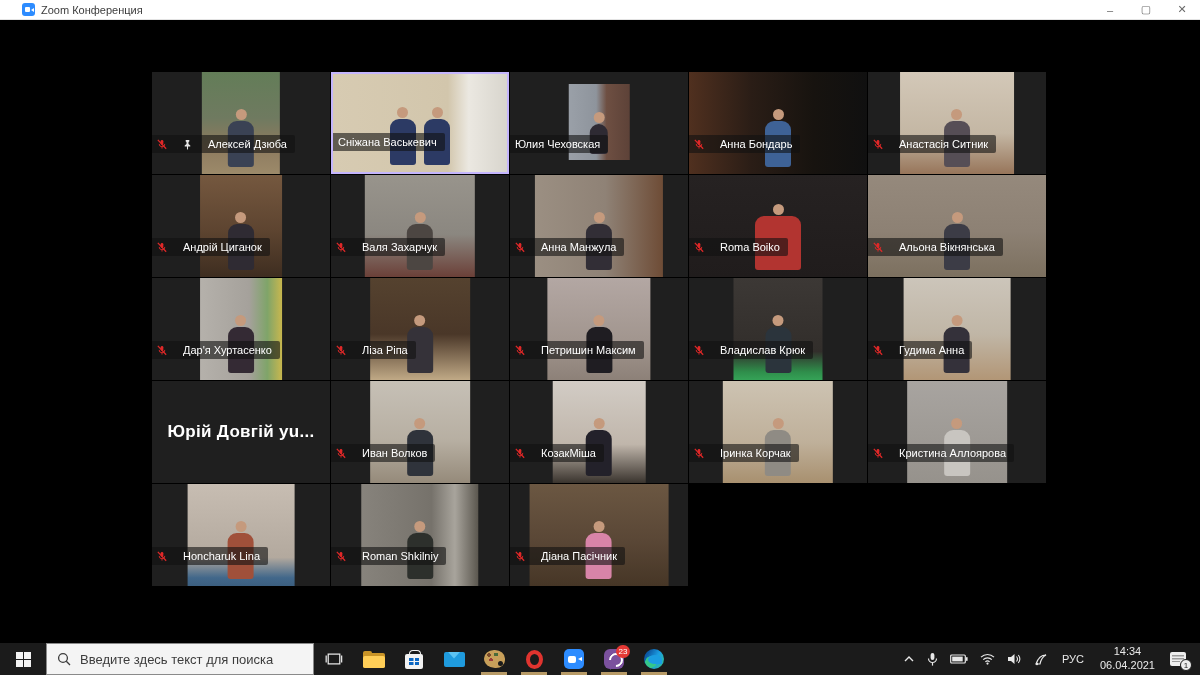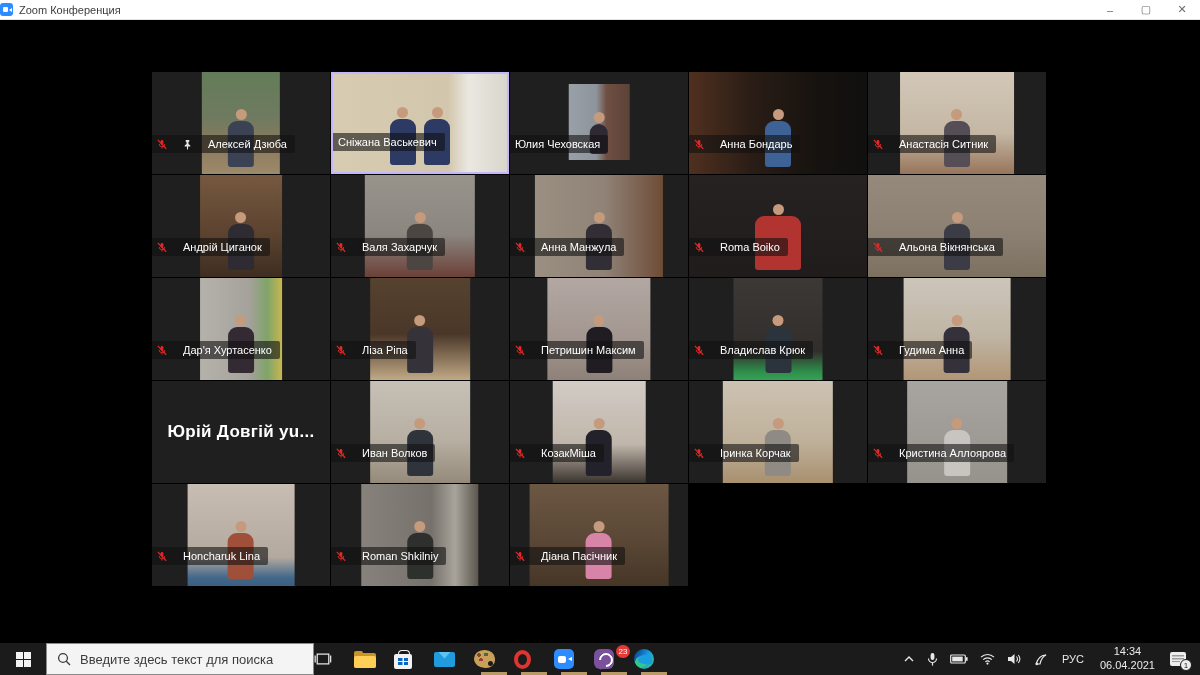--- a/index.html
+++ b/index.html
@@ -2,21 +2,21 @@
 <html><head>
 <meta charset="utf-8">
 <style>
   * { margin:0; padding:0; box-sizing:border-box; }
   body { font-family:"Liberation Sans", sans-serif; }
   .screen { width:1200px; height:675px; position:relative; background:#000; overflow:hidden; }
 
   
   .titlebar { height:20px; background:#ffffff; display:flex; align-items:center;
     border-bottom:1px solid #e3e3e3; }
-  .tb-left { display:flex; align-items:center; gap:6px; padding-left:0; flex:1; }
+  .tb-left { display:flex; align-items:center; gap:6px; padding-left:22px; flex:1; }
   .app-ico { width:13px; height:13px; border-radius:3px; background:#2d8cff; position:relative; }
   .app-ico::before { content:''; position:absolute; left:2.5px; top:4px; width:5px; height:5px;
     background:#fff; border-radius:1px; }
   .app-ico::after { content:''; position:absolute; right:1.5px; top:4.5px; width:0; height:0;
     border-right:3px solid #fff; border-top:2px solid transparent; border-bottom:2px solid transparent; }
   .win-title { font-size:11px; color:#3c3c3c; }
   .win-controls { display:flex; height:100%; }
   .win-btn { width:36px; height:100%; display:flex; align-items:center; justify-content:center;
     font-size:11px; color:#6a6a6a; cursor:default; }
 
@@ -46,21 +46,21 @@
   .start { width:46px; height:100%; display:flex; align-items:center; justify-content:center; }
   .winlogo { display:grid; grid-template-columns:7px 7px; grid-template-rows:7px 7px; gap:1px; }
   .winlogo i { background:#f2f2f2; }
   .searchbox { width:268px; height:100%; background:#f4f4f4; border:1px solid #8a8a8a;
     display:flex; align-items:center; gap:9px; padding:0 10px; }
   .searchbox svg { flex:0 0 auto; }
   .searchbox input { border:none; outline:none; background:transparent; font-size:13px;
     color:#1d4ed8; width:100%; font-family:"Liberation Sans", sans-serif; }
   .searchbox input::placeholder { color:#3c3c3c; opacity:1; }
   .tb-slot { width:40px; height:100%; position:relative; display:flex; align-items:center;
-    }
+    justify-content:center; }
   .tb-slot.running::after { content:''; position:absolute; left:7px; right:7px; bottom:0;
     height:3px; background:#b79a66; }
   .badge { position:absolute; top:2px; right:4px; min-width:14px; height:13px; background:#e53935;
     border-radius:7px; color:#fff; font-size:8px; display:flex; align-items:center;
     justify-content:center; padding:0 2px; }
   
   .folder { width:22px; height:17px; position:relative; }
   .folder::before { content:''; position:absolute; inset:0; top:2px; background:#c99427; border-radius:2px; }
   .folder::after { content:''; position:absolute; left:0; right:0; top:5px; bottom:0;
     background:#ffce57; border-radius:2px 2px 2px 2px; }

